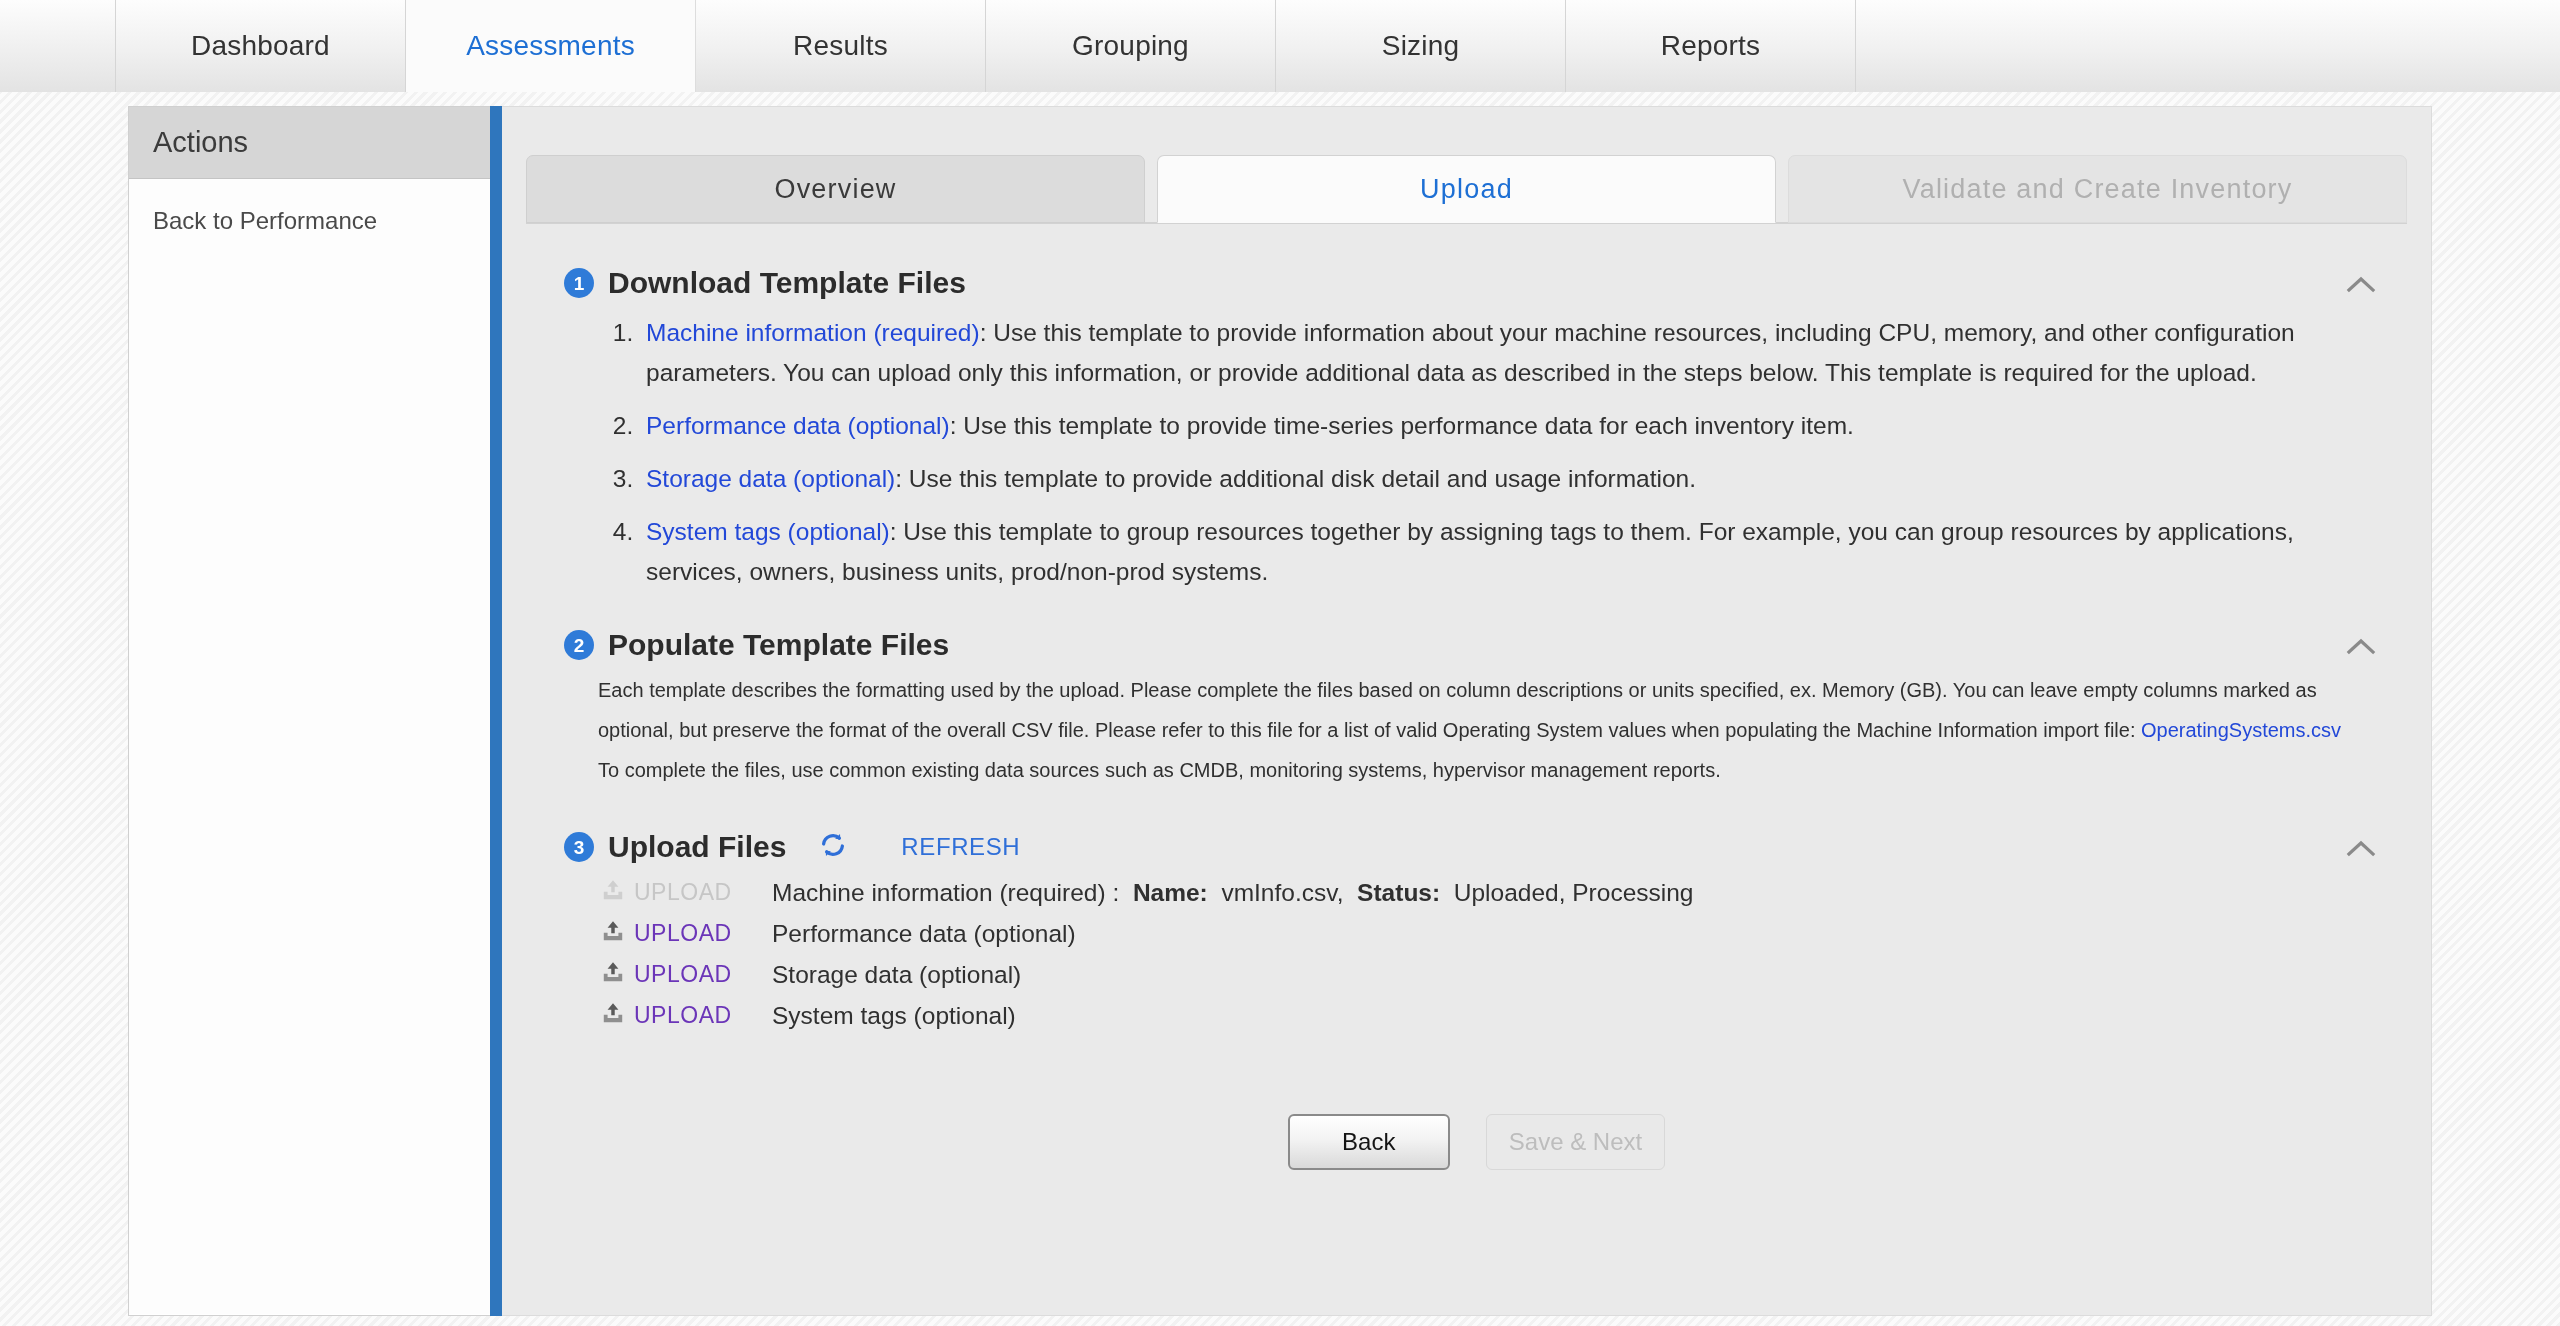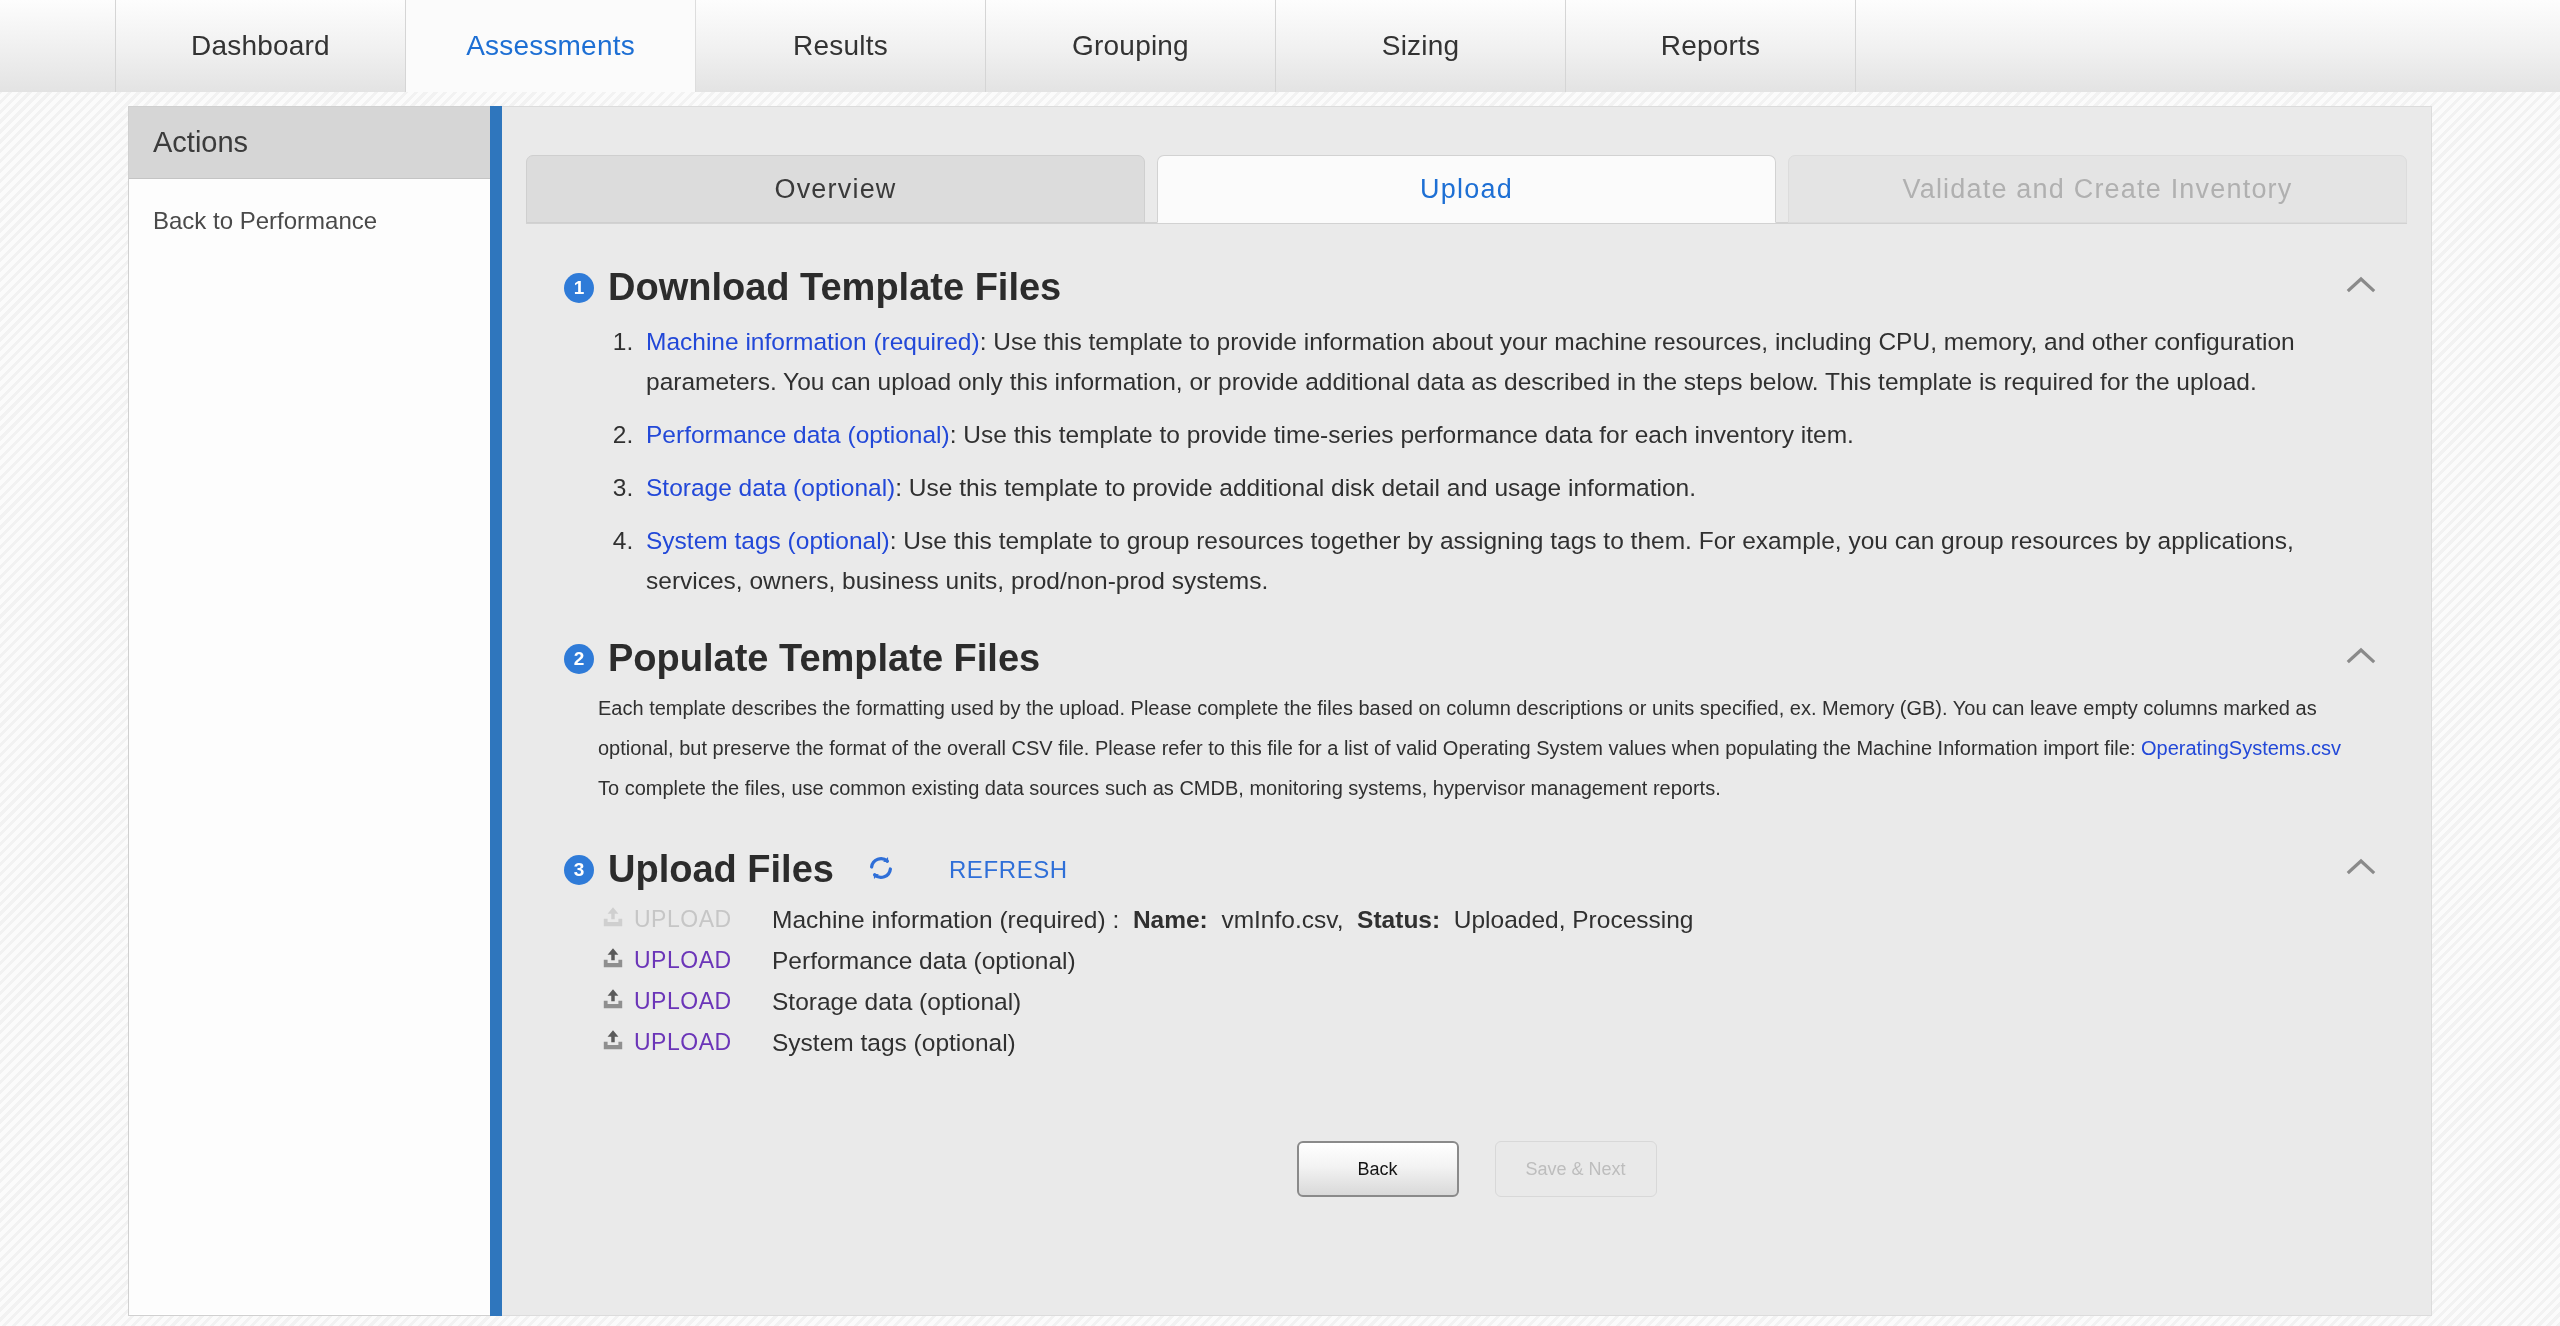--- a/index.html
+++ b/index.html
@@ -179,21 +179,21 @@
     color: #ffffff;
     font-size: 19px;
     font-weight: bold;
     display: flex;
     align-items: center;
     justify-content: center;
     flex: 0 0 30px;
     line-height: 1;
   }
   .section-title {
-    font-size: 38px;
+    font-size: 30px;
     font-weight: bold;
     color: #2c2c2c;
   }
   .chev {
     position: absolute;
     right: 8px;
     top: 4px;
     width: 40px; height: 30px;
     cursor: pointer;
   }
@@ -261,21 +261,21 @@
     display: flex;
     justify-content: center;
     align-items: center;
     gap: 36px;
     margin-top: 78px;
   }
   .btn {
     height: 56px;
     min-width: 162px;
     padding: 0 22px;
-    font-size: 18px;
+    font-size: 24px;
     border-radius: 6px;
     display: flex;
     align-items: center;
     justify-content: center;
     cursor: pointer;
   }
   .btn-back {
     background: linear-gradient(to bottom, #ffffff 0%, #f3f3f3 45%, #d9d9d9 100%);
     border: 2px solid #8a8a8a;
     color: #141414;

